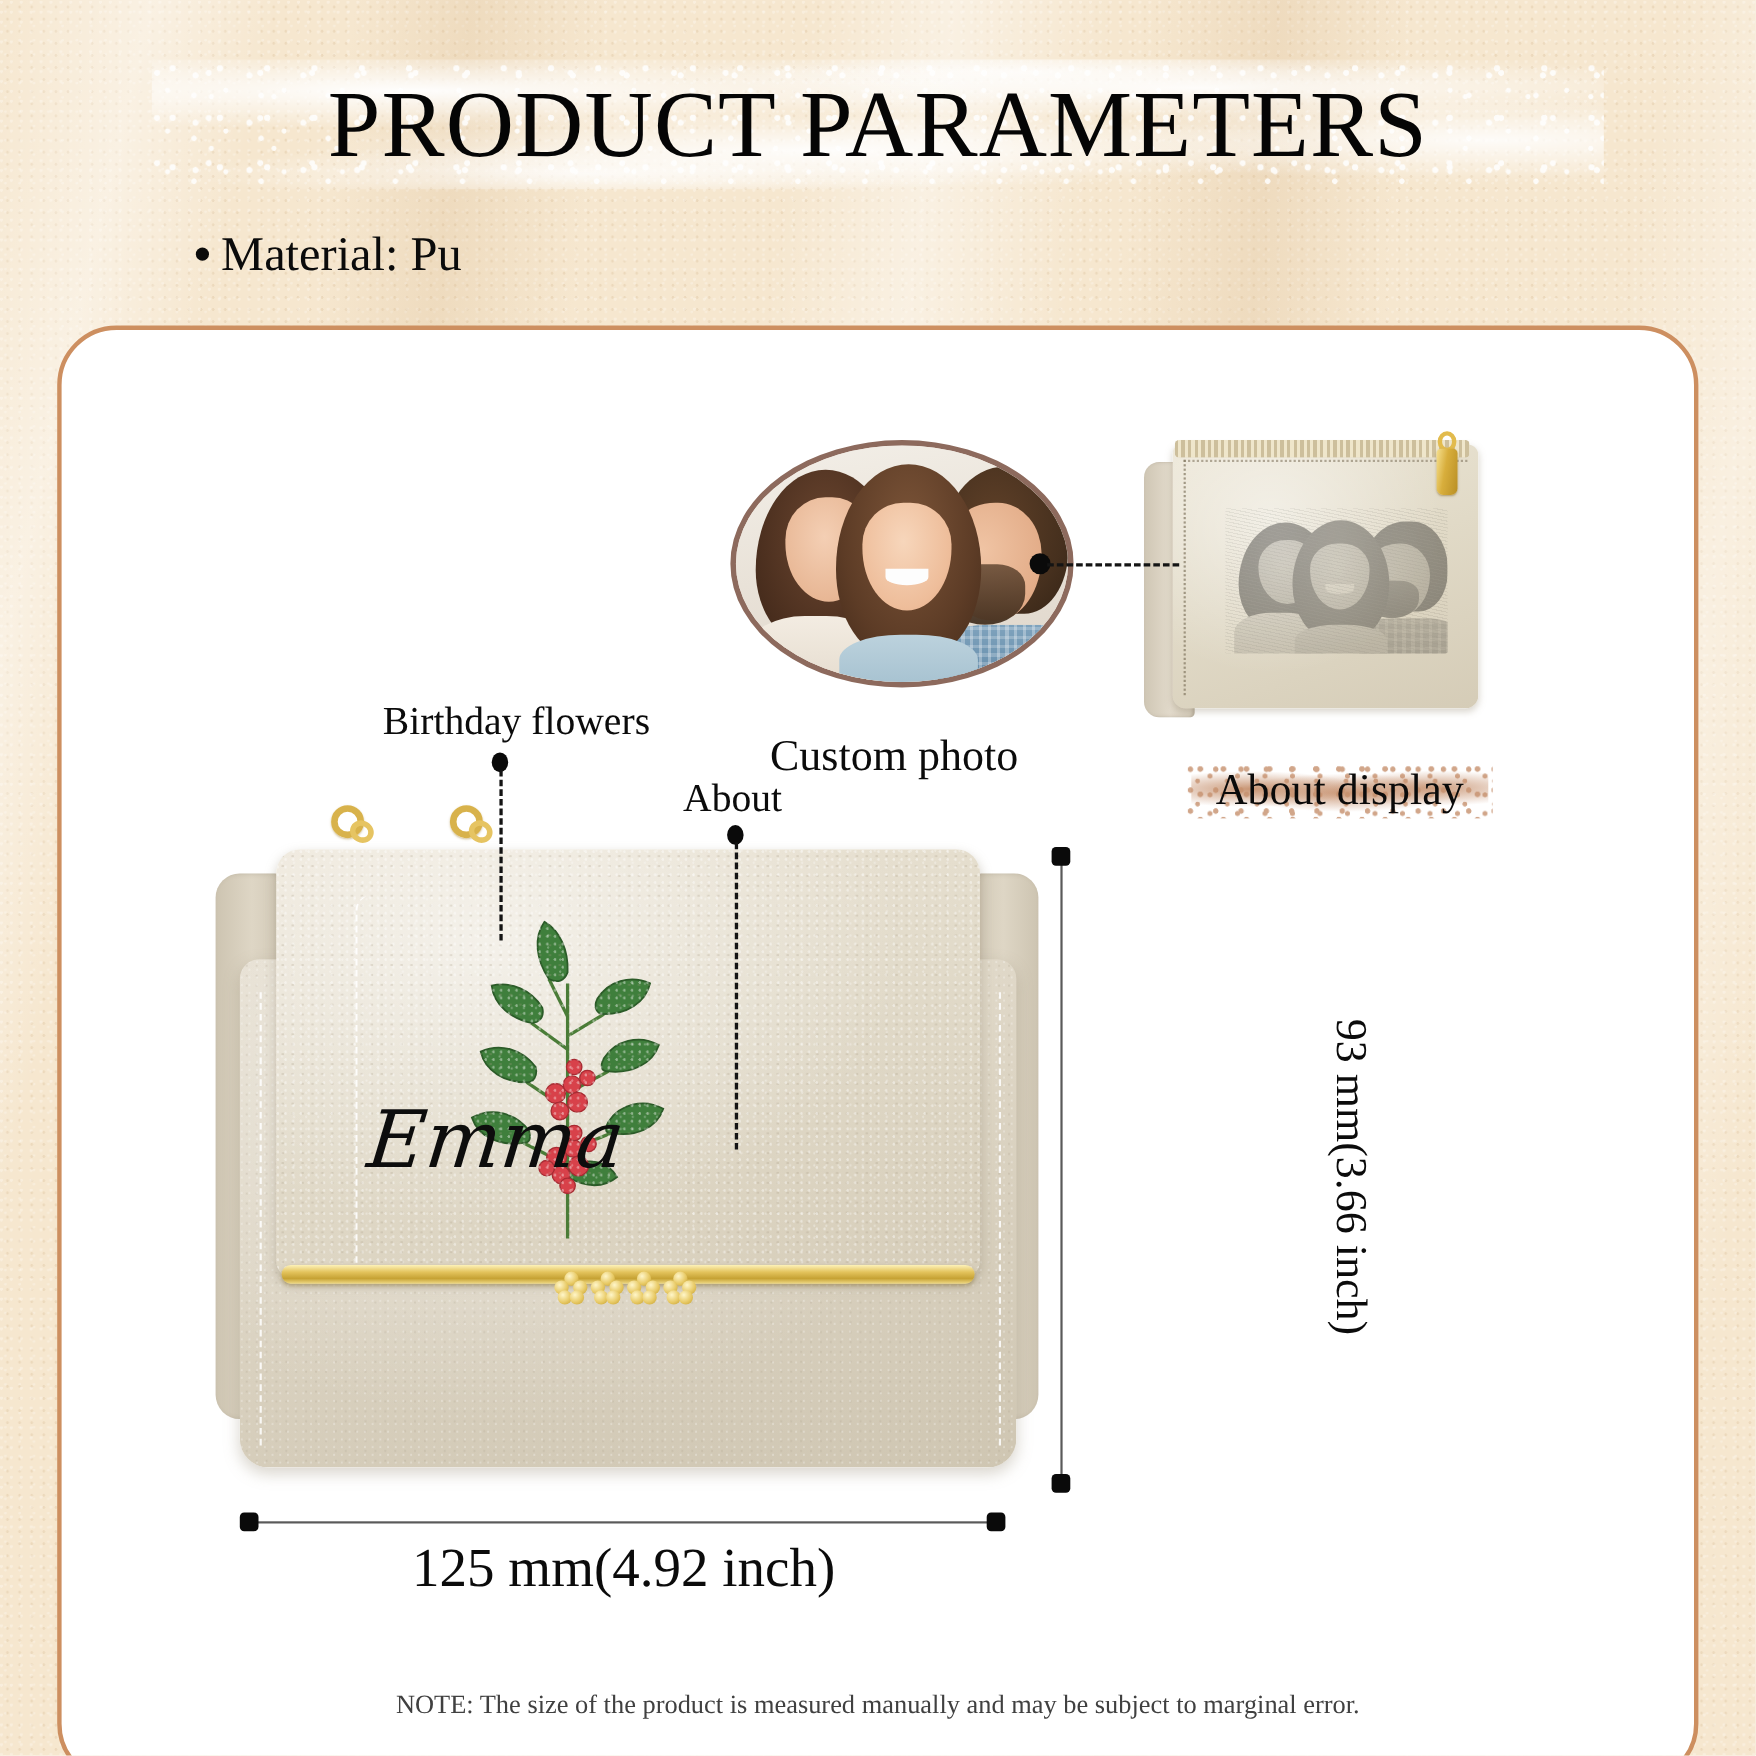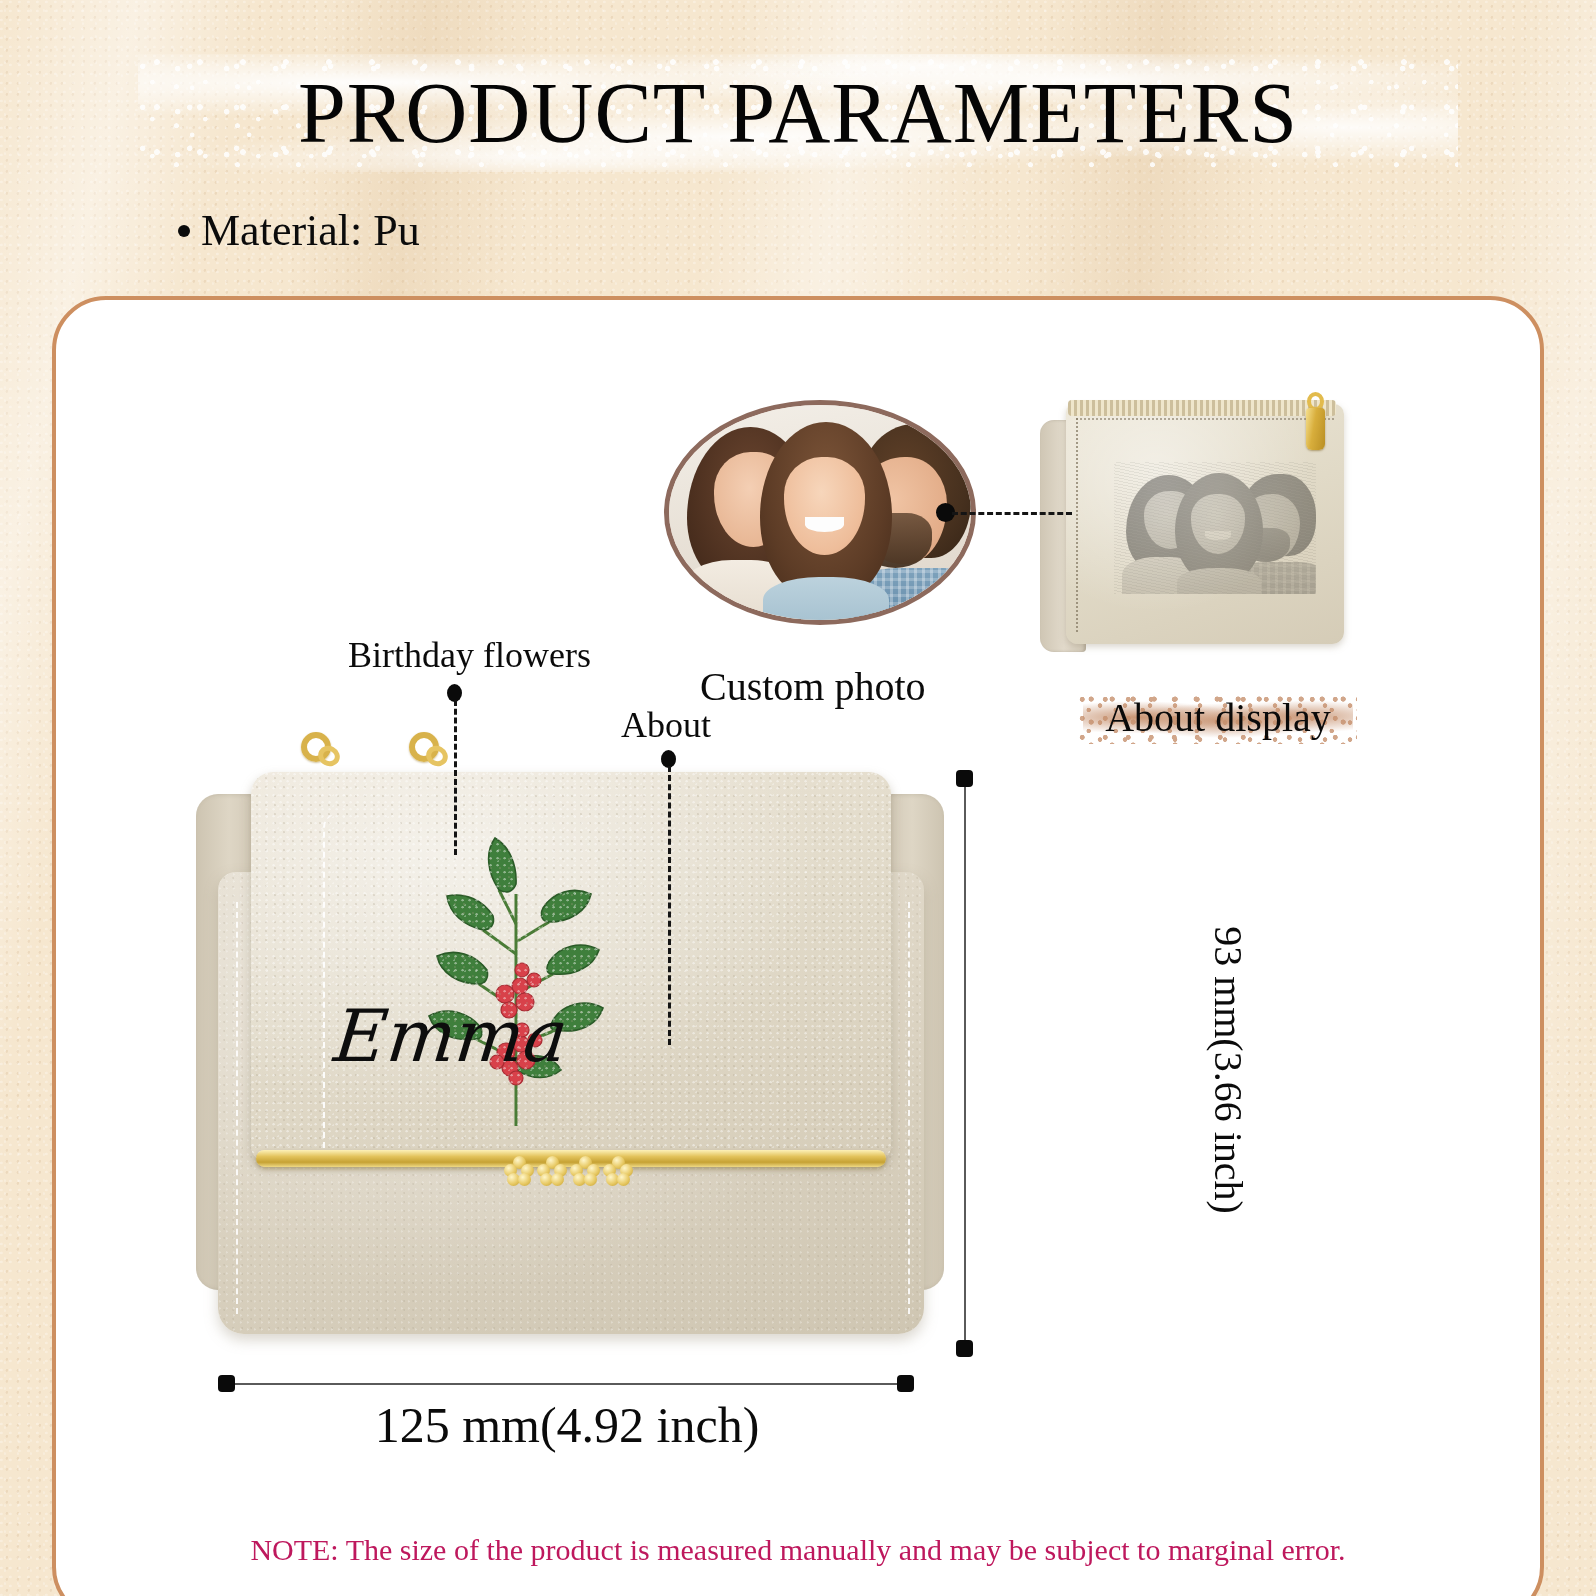--- a/index.html
+++ b/index.html
@@ -108,23 +108,23 @@
   }
 
   #card-inner { position: absolute; inset: 0; }
 
   
   #footer-note {
     position: absolute;
     left: 0; top: 1530px;
     width: 1596px;
     text-align: center;
-    font-size: 30px;
+    font-size: 24px;
     line-height: 40px;
-    color: #be185d;
+    color: #404040;
     white-space: nowrap;
   }
 
   
   .callout-label {
     position: absolute;
     font-size: 36px;
     line-height: 44px;
     color: #0b0b0b;
     white-space: nowrap;

